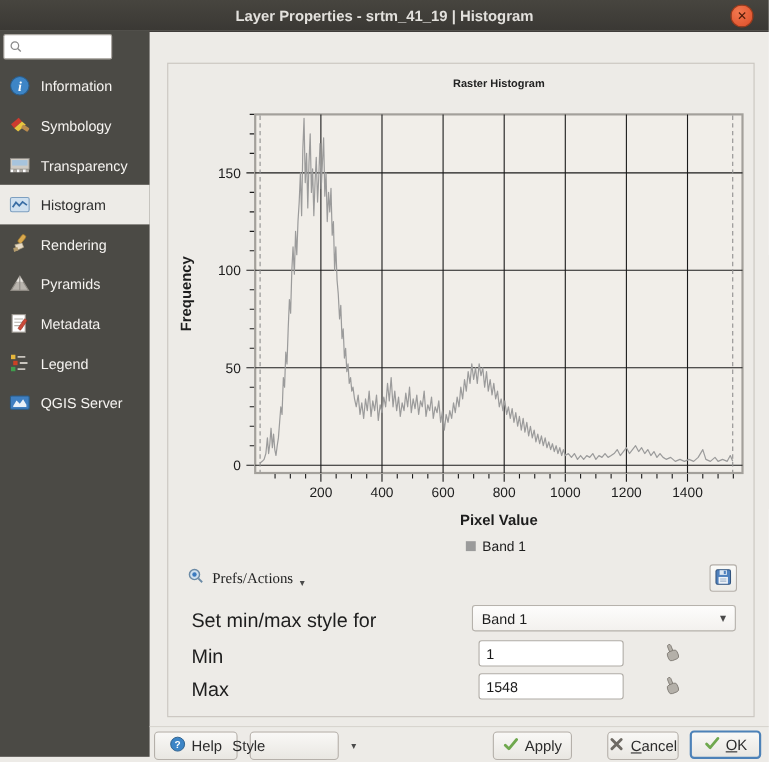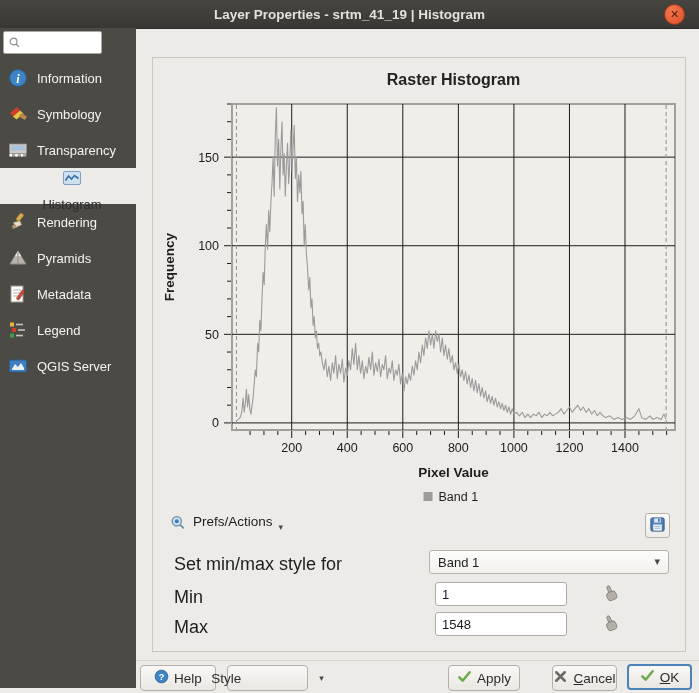--- a/index.html
+++ b/index.html
@@ -17,29 +17,29 @@
   .sidebar{position:absolute;left:0;top:28px;width:136px;height:660px;background:#4b4a45;}
   .searchbox{position:absolute;left:3px;top:3px;width:97px;height:21px;background:#fff;
     border:1px solid #a9a59f;border-radius:2px;}
   .searchbox svg{position:absolute;left:4px;top:4px;width:13px;height:13px;}
   .searchbox input{position:absolute;left:19px;top:1px;width:74px;height:17px;border:none;outline:none;
     font-family:inherit;font-size:12px;background:transparent;color:#333;}
   .nav{position:absolute;left:0;top:32px;width:136px;}
   .nav-item{height:36px;display:flex;align-items:center;gap:9px;padding-left:8px;color:#f5f3f0;cursor:default;}
   .nav-item .icon{width:20px;height:20px;flex:0 0 20px;display:flex;align-items:center;justify-content:center;}
   .nav-item .icon svg{width:20px;height:20px;}
-  .nav-item.active{background:#edebe7;color:#2d2d2d;flex-direction:column;}
+  .nav-item.active{background:#edebe7;color:#2d2d2d;}
   
   .panel{position:absolute;left:152px;top:57px;width:534px;height:595px;border:1px solid #c9c5bf;box-sizing:border-box;}
   .chart-title{position:absolute;left:79px;top:13px;width:443px;text-align:center;
-    font-weight:bold;font-size:16px;color:#222;}
+    font-weight:bold;font-size:10px;color:#222;}
   #chart-svg{position:absolute;left:0;top:36px;}
   
-  .prefs-btn{position:absolute;left:12px;top:456px;height:24px;display:flex;gap:6px;
-    background:transparent;border:none;font-family:Liberation Sans, sans-serif;font-size:13.5px;color:#1e1e1e;padding:0 4px;}
+  .prefs-btn{position:absolute;left:12px;top:456px;height:24px;display:flex;align-items:center;gap:6px;
+    background:transparent;border:none;font-family:Liberation Serif, serif;font-size:13.5px;color:#1e1e1e;padding:0 4px;}
   .prefs-btn svg{width:18px;height:18px;}
   .prefs-arrow{font-size:9px;color:#4a4a4a;margin-top:8px;}
   .save-btn{position:absolute;left:492px;top:455px;width:23px;height:23px;border:1px solid #b5b0aa;border-radius:3px;
     background:linear-gradient(#fafaf8,#ecebe7);display:flex;align-items:center;justify-content:center;}
   .save-btn svg{width:17px;height:17px;}
   
   .form-label{position:absolute;left:21px;font-size:18px;color:#1e1e1e;}
   .combo{position:absolute;left:276px;top:492px;width:240px;height:24px;box-sizing:border-box;
     background:linear-gradient(#fdfdfc,#f3f1ee);border:1px solid #b6b2ac;border-radius:3px;
     display:flex;align-items:center;padding-left:8px;font-size:13px;color:#1e1e1e;}

